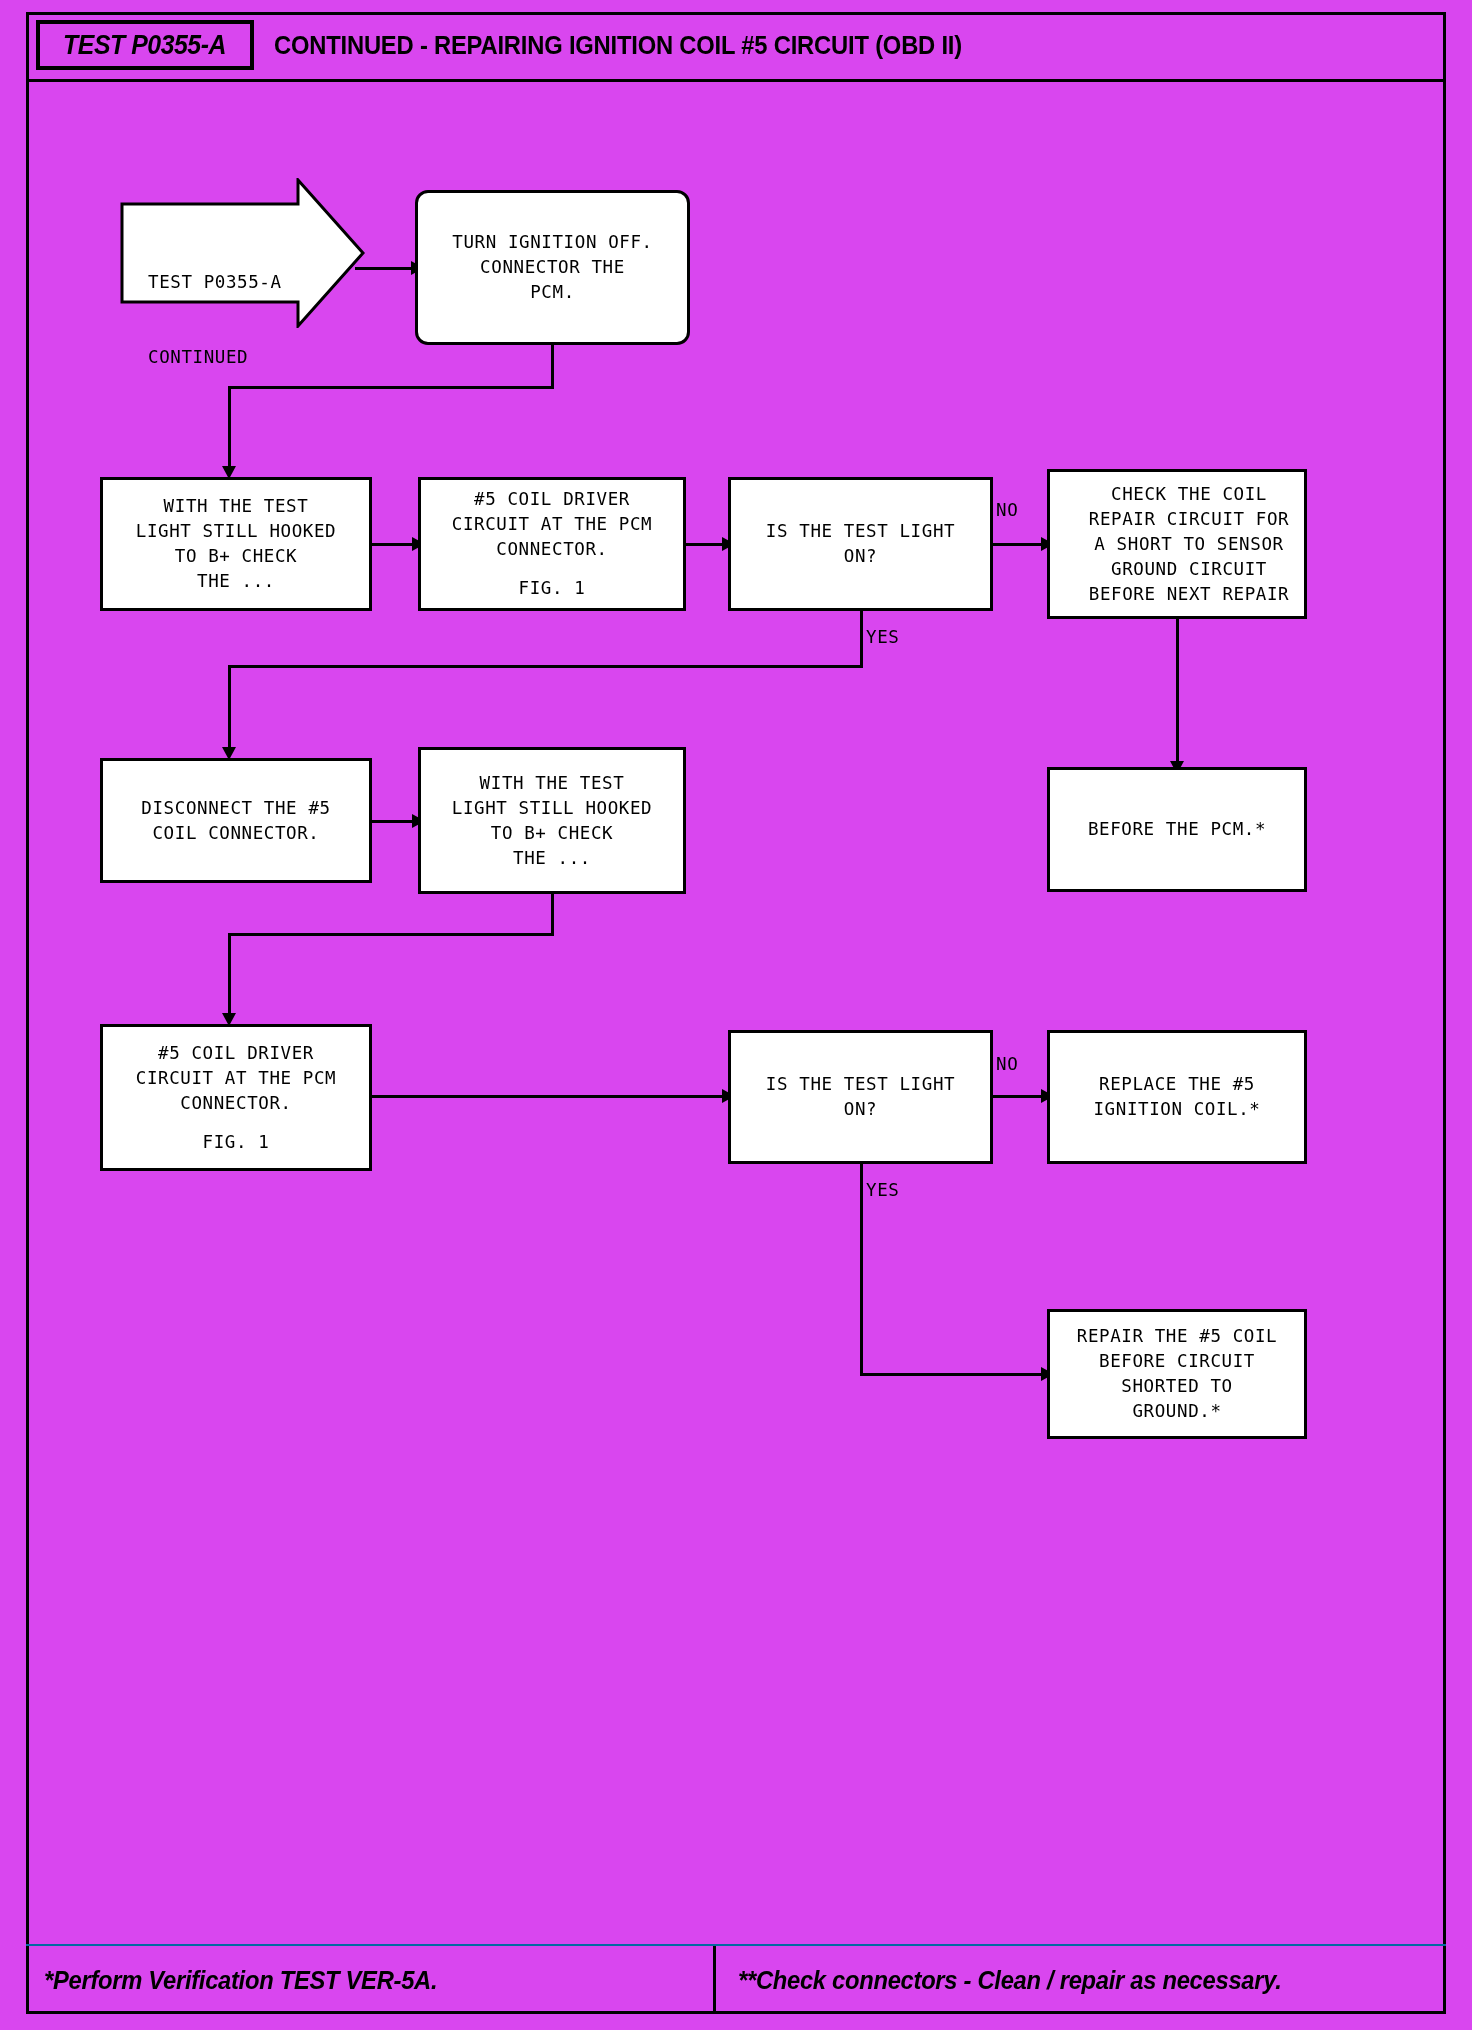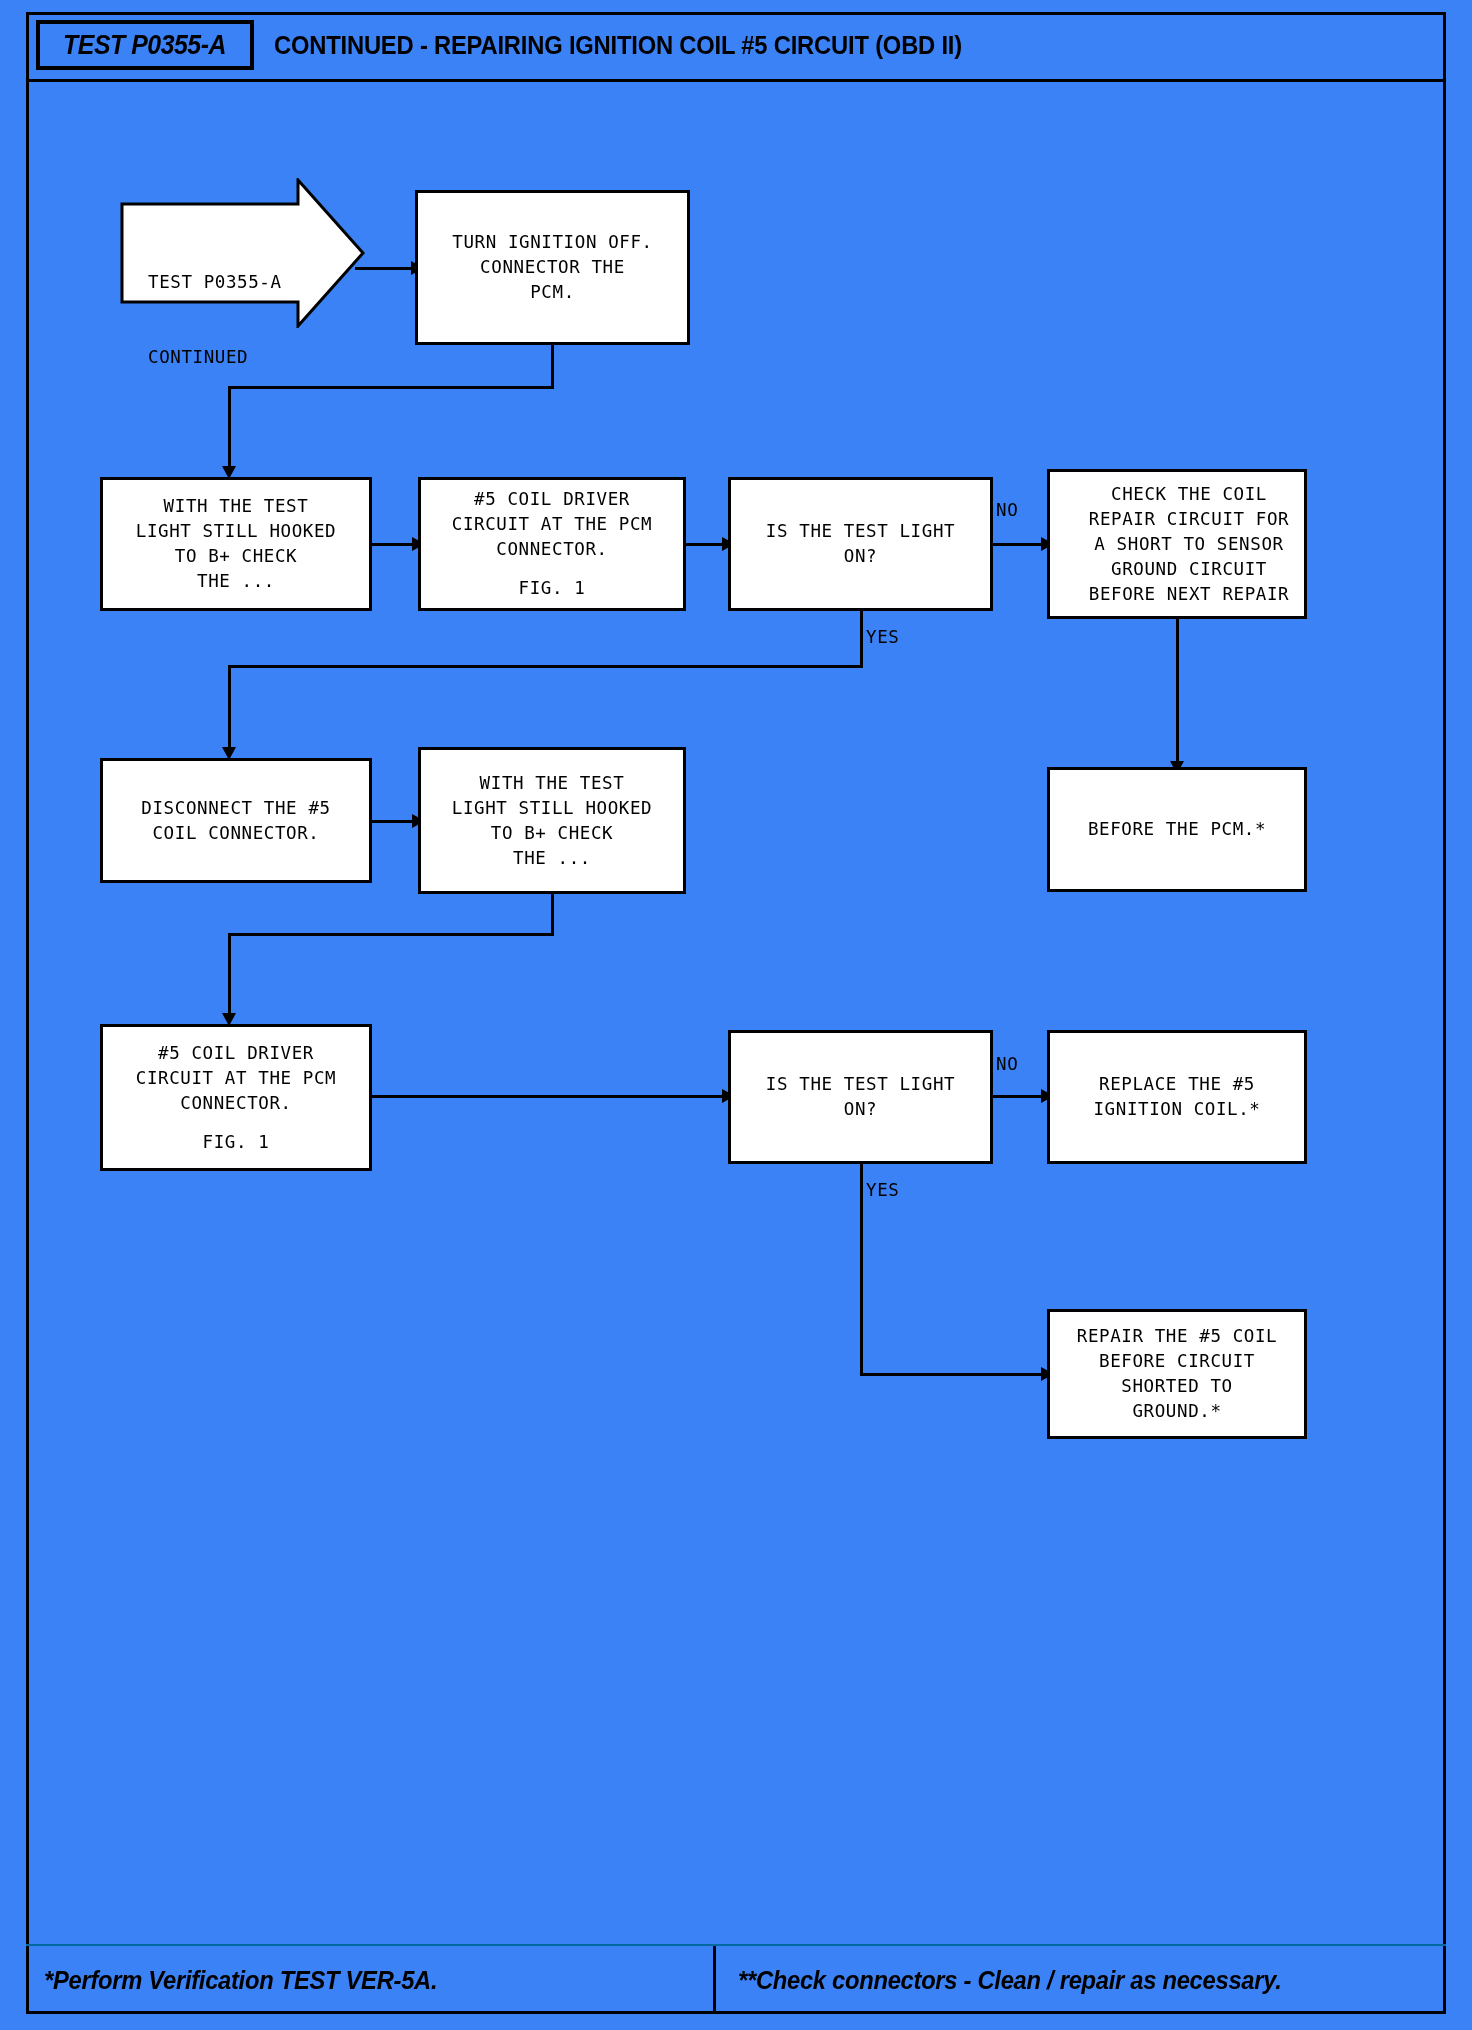--- a/index.html
+++ b/index.html
@@ -7,21 +7,21 @@
     padding: 0;
     background: #ffffff;
   }
   body {
     font-family: "Liberation Sans", sans-serif;
   }
   #page {
     position: relative;
     width: 1472px;
     height: 2030px;
-    background: #3b82f6;
+    background: #d946ef;
     overflow: hidden;
   }
 
   
   .outer-frame {
     position: absolute;
     left: 26px;
     top: 12px;
     width: 1420px;
     height: 2002px;
@@ -227,21 +227,21 @@
       </svg>
       <div class="pent-text">
         <div class="line">TEST P0355-A</div>
         <div class="line">CONTINUED</div>
       </div>
     </div>
 
     <div class="hline" style="left:355px; top:267px; width:60px;"></div>
     <div class="arrow-r" style="left:411px; top:261px;"></div>
 
-    <div class="fbox" style="left:415px; top:190px; width:275px; height:155px;">
+    <div class="fbox" style="left:415px; top:190px; width:275px; height:155px;border-radius:13px;">
       <div class="line">TURN IGNITION OFF.</div>
       <div class="line">CONNECTOR THE</div>
       <div class="line">PCM.</div>
     </div>
 
     <div class="vline" style="left:551px; top:345px; height:43px;"></div>
     <div class="hline" style="left:228px; top:386px; width:326px;"></div>
     <div class="vline" style="left:228px; top:386px; height:86px;"></div>
     <div class="arrow-d" style="left:222px; top:466px;"></div>
 

